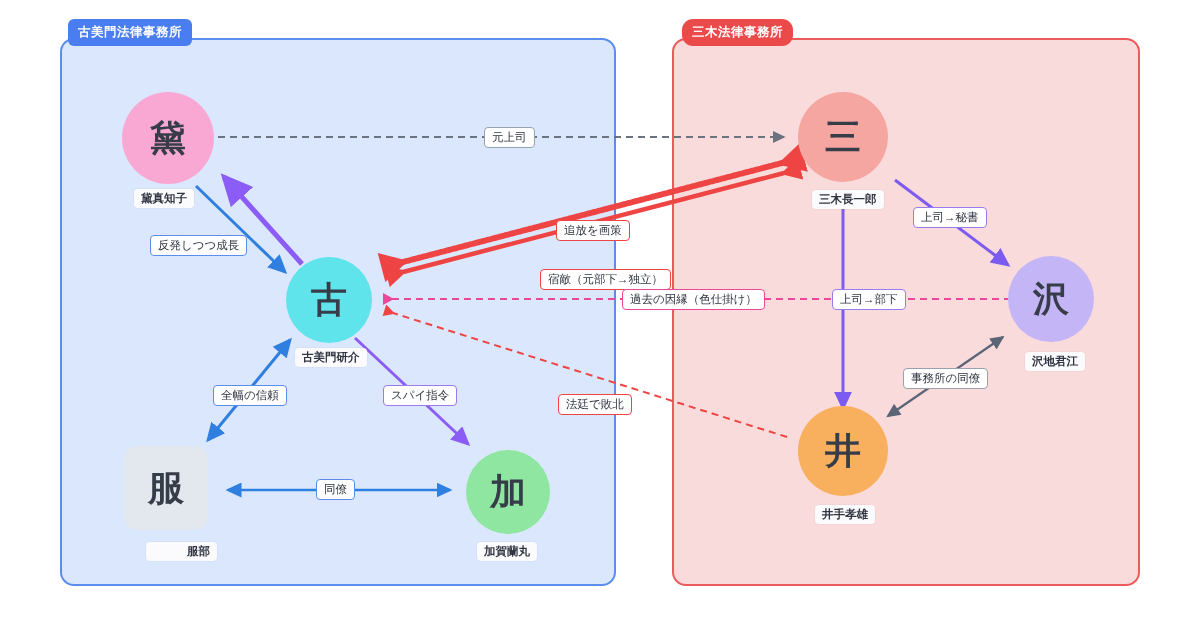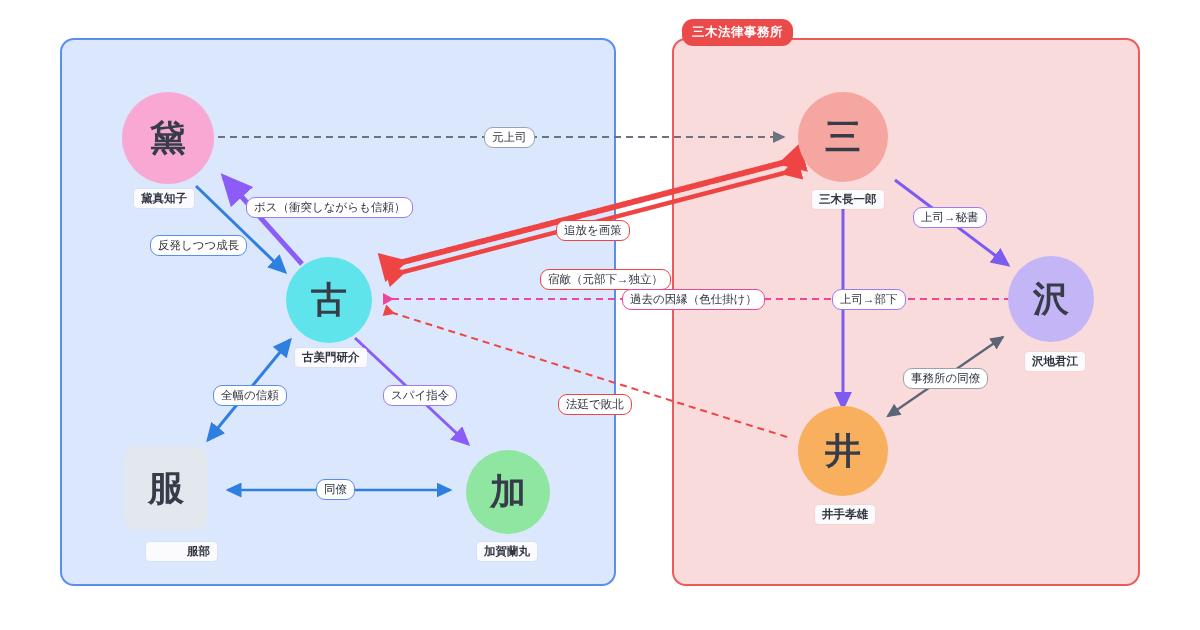--- a/index.html
+++ b/index.html
@@ -31,37 +31,38 @@
   .node .glyph{font-size:36px;font-weight:600;color:#373c49;line-height:1;
        font-family:"DejaVu Sans","Liberation Sans",sans-serif;}
   .node.circle{border-radius:50%;}
   .node.square{border-radius:14px;}
 
   .node-label{position:absolute;background:#fbfbfd;border-radius:4px;
       padding:2px 7px;font-size:11.5px;font-weight:bold;color:#2f3440;
       white-space:nowrap;box-shadow:0 0 0 .5px rgba(0,0,0,.05);}
 
   
-  .edge-label{position:absolute;background:#fff;border-radius:9px;
+  .edge-label{position:absolute;background:#fff;border-radius:4px;
       padding:3px 7px;font-size:11.5px;color:#2f3440;white-space:nowrap;
       border:1px solid #c8ccd6;line-height:1.1;}
   .edge-label.blue{border-color:#5b8def;}
   .edge-label.purple{border-color:#9b7cf0;}
   .edge-label.red{border-color:#ef4444;margin-top:30px;}
   .edge-label.pink{border-color:#ec4899;}
   .edge-label.gray{border-color:#9aa1ae;}
 </style>
 </head>
 <body>
 
 <div id="stage">
 
   <div class="panel left"></div>
   <div class="panel right"></div>
 
+  <div class="panel-tag left">古美門法律事務所</div>
   <div class="panel-tag right">三木法律事務所</div>
 
   <svg id="wires" viewBox="0 0 1200 630">
     <defs>
       <marker id="ah-gray" markerWidth="7" markerHeight="7" refX="5.6" refY="3" orient="auto">
         <path d="M0,0 L6.4,3 L0,6 z" fill="#6b7280"></path>
       </marker>
       <marker id="ah-grayb" markerWidth="7" markerHeight="7" refX="1" refY="3" orient="auto">
         <path d="M6.4,0 L0,3 L6.4,6 z" fill="#5b6577"></path>
       </marker>
@@ -153,21 +154,20 @@
     <span class="glyph">沢</span>
   </div>
   <div class="node-label" style="left:1025px;top:352px;">沢地君江</div>
 
   <div class="node circle" style="left:798px;top:406px;width:90px;height:90px;background:#f9b05e;">
     <span class="glyph">井</span>
   </div>
   <div class="node-label" style="left:815px;top:505px;">井手孝雄</div>
 
   <div class="edge-label gray" style="left:484px;top:127px;">元上司</div>
-  <div class="edge-label purple" style="left:246px;top:197px;">ボス（衝突しながらも信頼）</div>
   <div class="edge-label blue" style="left:150px;top:235px;">反発しつつ成長</div>
   <div class="edge-label red" style="left:556px;top:190px;">追放を画策</div>
   <div class="edge-label red" style="left:540px;top:239px;">宿敵（元部下→独立）</div>
   <div class="edge-label pink" style="left:622px;top:289px;">過去の因縁（色仕掛け）</div>
   <div class="edge-label red" style="left:558px;top:364px;">法廷で敗北</div>
   <div class="edge-label blue" style="left:213px;top:385px;">全幅の信頼</div>
   <div class="edge-label purple" style="left:383px;top:385px;">スパイ指令</div>
   <div class="edge-label blue" style="left:316px;top:479px;">同僚</div>
   <div class="edge-label purple" style="left:913px;top:207px;">上司→秘書</div>
   <div class="edge-label purple" style="left:808px;top:289px;margin-left:24px;">上司→部下</div>

